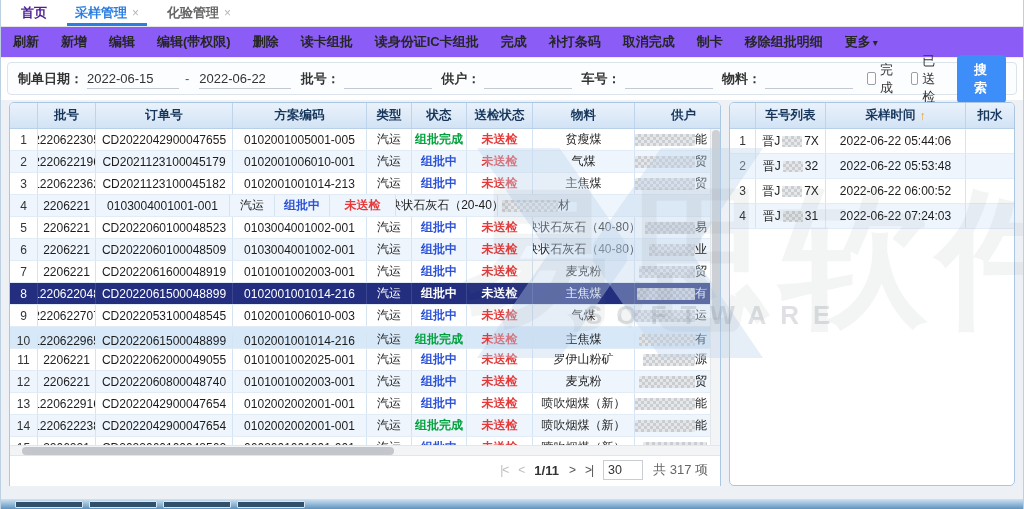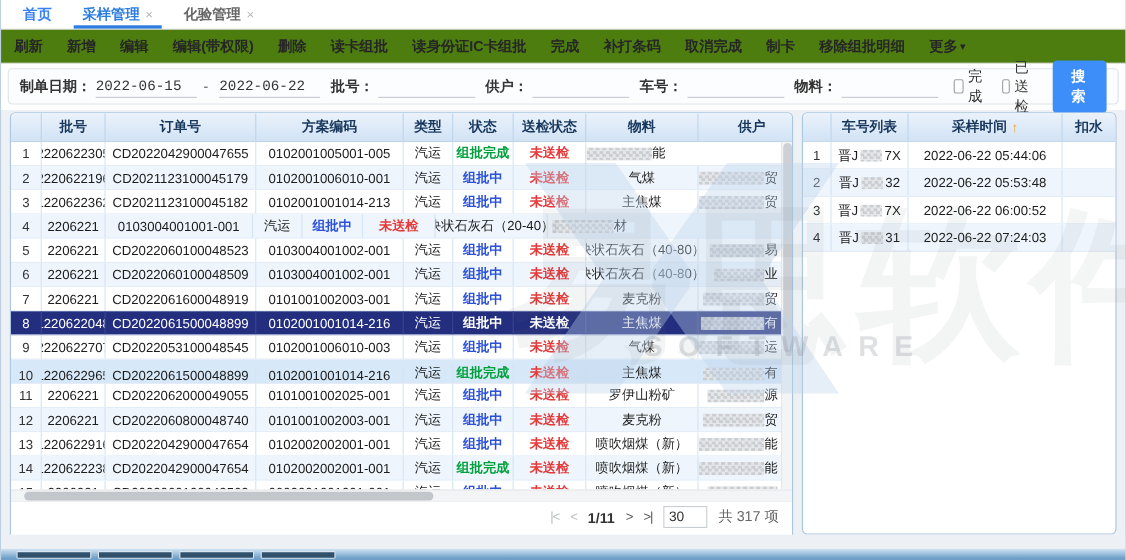--- a/index.html
+++ b/index.html
@@ -5,44 +5,44 @@
   * { box-sizing: border-box; margin: 0; padding: 0; }
   html,body { width:1024px; height:509px; overflow:hidden;
     font-family:"Liberation Sans","DejaVu Sans",sans-serif; background:#edf0f4; }
   .app { width:1024px; height:509px; position:relative; background:#edf0f4;
     border-left:1px solid #bcd0e2; border-right:1px solid #bcd0e2; }
 
   
   .tabbar { height:27px; background:#fff; border-bottom:1px solid #e4e4e4;
     display:flex; align-items:stretch; padding-left:6px; }
   .tab { display:flex; align-items:center; gap:5px; padding:0 14px; font-size:13px;
-    color:#3b82f6; font-weight:bold; position:relative; cursor:default; }
+    color:#4c1d95; font-weight:bold; position:relative; cursor:default; }
   .tab .tab-close { color:#b5b5b5; font-weight:normal; font-size:12px; }
   .tab.active { color:#2b7de0; }
   .tab.active::after { content:""; position:absolute; left:6px; right:6px; bottom:0;
     height:3px; background:#2b7de0; }
   .tab.dim { color:#666; }
 
   
-  .toolbar { height:31px; background:#4d7c0f; border-bottom:1px solid #ececec;
+  .toolbar { height:31px; background:#8b5cf6; border-bottom:1px solid #ececec;
     display:flex; align-items:center; gap:22px; padding-left:12px; font-size:13px;
     color:#262626; font-weight:bold; }
   .tool { cursor:pointer; white-space:nowrap; }
   .tool-more { display:flex; align-items:center; gap:2px; }
   .tool-more .chev { font-size:10px; }
 
   
   .filterwrap { background:#fff; padding:4px 6px 5px 6px; }
   .filterbar { border:1px solid #dde3ea; border-radius:4px; background:#fcfdfe;
     height:33px; display:flex; align-items:center; padding:0 10px; font-size:13px;
     color:#333; }
   .flabel { font-weight:bold; white-space:nowrap; }
   .finput { border:none; border-bottom:1px solid #c3c9d2; background:transparent;
     font-size:13px; color:#333; height:20px; outline:none;
-    font-family:Liberation Mono, monospace; }
+    font-family:Liberation Sans, sans-serif; }
   .w-date { width:92px; margin-left:4px; }
   .w-std  { width:88px; margin-left:4px; }
   .fsep { margin:0 6px; color:#555; }
   .fgap { width:34px; }
   .cb { display:flex; align-items:center; gap:4px; margin-left:14px; cursor:pointer; }
   .cb .box { width:13px; height:13px; border:1px solid #9aa0a8; background:#fff;
     border-radius:2px; }
   .cb label { font-size:13px; color:#333; cursor:pointer; }
   .search-btn { margin-left:16px; background:#3d8ef8; color:#fff; font-size:13px;
     font-weight:bold; padding:6px 17px; border-radius:4px; cursor:pointer;
@@ -227,20 +227,21 @@
       </div>
       <div class="rows" id="mtbody">
     <div class="trow">
       <div class="td num c0">1</div>
       <div class="td c1">2220622305</div>
       <div class="td c2">CD2022042900047655</div>
       <div class="td c3">0102001005001-005</div>
       <div class="td c4">汽运</div>
       <div class="td c5 st" style="color: rgb(0, 161, 60); font-weight: bold;">组批完成</div>
       <div class="td c6 st-insp">未送检</div>
+      <div class="td c7">贫瘦煤</div>
       <div class="td c8 r" style="border-right:none;">
         <span class="censor" style="width: 64px;"></span>
         <span class="sfx">能</span>
       </div>
     </div>
 
     <div class="trow alt">
       <div class="td num c0">2</div>
       <div class="td c1">2220622196</div>
       <div class="td c2">CD2021123100045179</div>

